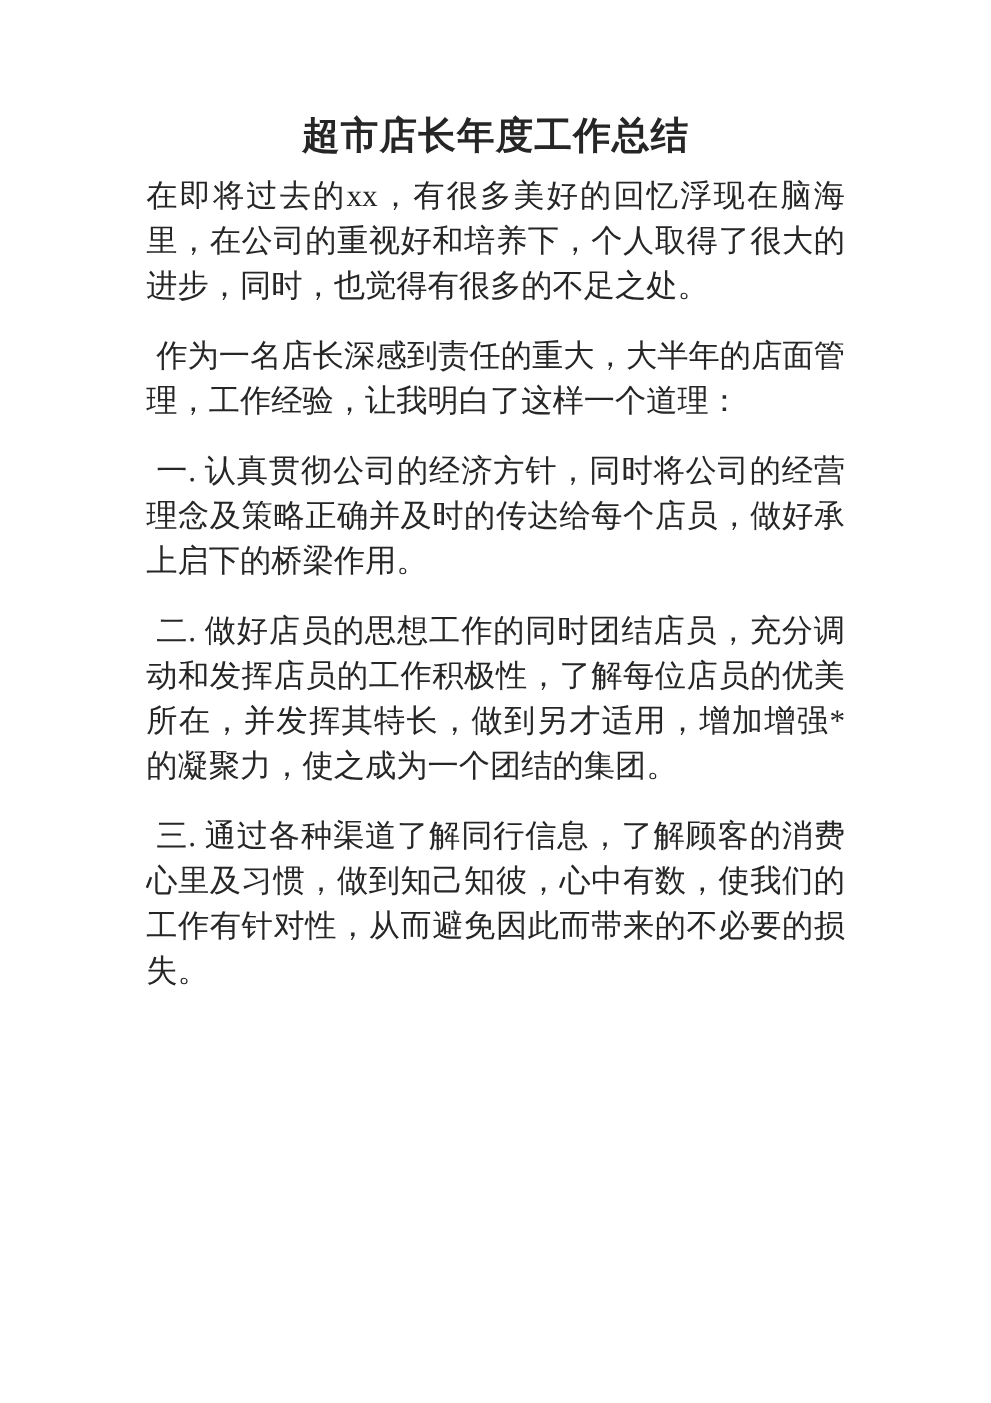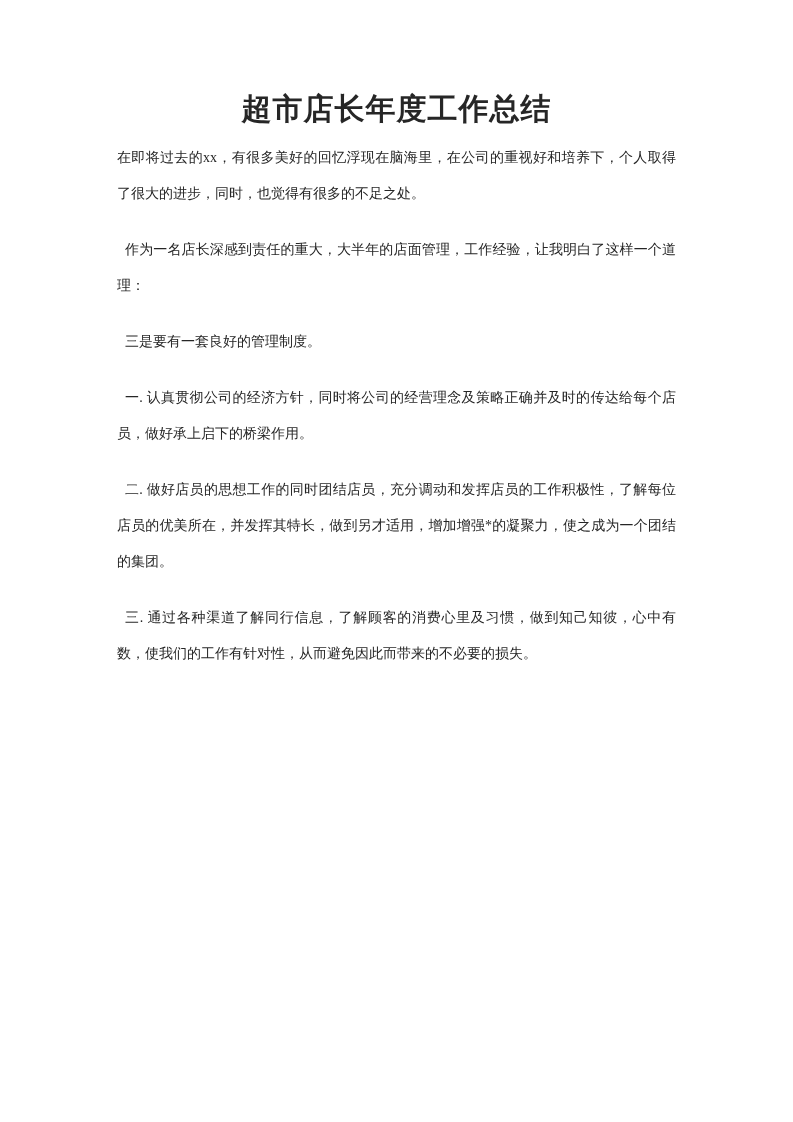--- a/index.html
+++ b/index.html
@@ -24,39 +24,38 @@
     line-height: 42px;
     font-weight: 700;
     text-align: center;
     letter-spacing: 1px;
   }
   .doc-body {
     margin: 0;
   }
   .para {
     margin: 13px 0 0 0;
-    font-size: 14px;
+    font-size: 25px;
     line-height: 36px;
     text-align: justify;
     word-break: break-all;
   }
   .para.indent {
     text-indent: 8px;
     margin-top: 20px;
   }
   .para.first {
     margin-top: 8px;
   }
 </style>
 </head>
 <body>
 
 <div class="page">
   <h1 class="doc-title">超市店长年度工作总结</h1>
   <div class="doc-body">
       <p class="para first">在即将过去的xx，有很多美好的回忆浮现在脑海里，在公司的重视好和培养下，个人取得了很大的进步，同时，也觉得有很多的不足之处。</p>
       <p class="para indent">作为一名店长深感到责任的重大，大半年的店面管理，工作经验，让我明白了这样一个道理：</p>
-      <p class="para indent">三是要有一套良好的管理制度。</p>
       <p class="para indent">一. 认真贯彻公司的经济方针，同时将公司的经营理念及策略正确并及时的传达给每个店员，做好承上启下的桥梁作用。</p>
       <p class="para indent">二. 做好店员的思想工作的同时团结店员，充分调动和发挥店员的工作积极性，了解每位店员的优美所在，并发挥其特长，做到另才适用，增加增强*的凝聚力，使之成为一个团结的集团。</p>
       <p class="para indent">三. 通过各种渠道了解同行信息，了解顾客的消费心里及习惯，做到知己知彼，心中有数，使我们的工作有针对性，从而避免因此而带来的不必要的损失。</p>
     </div>
 </div>
 
 </body></html>

